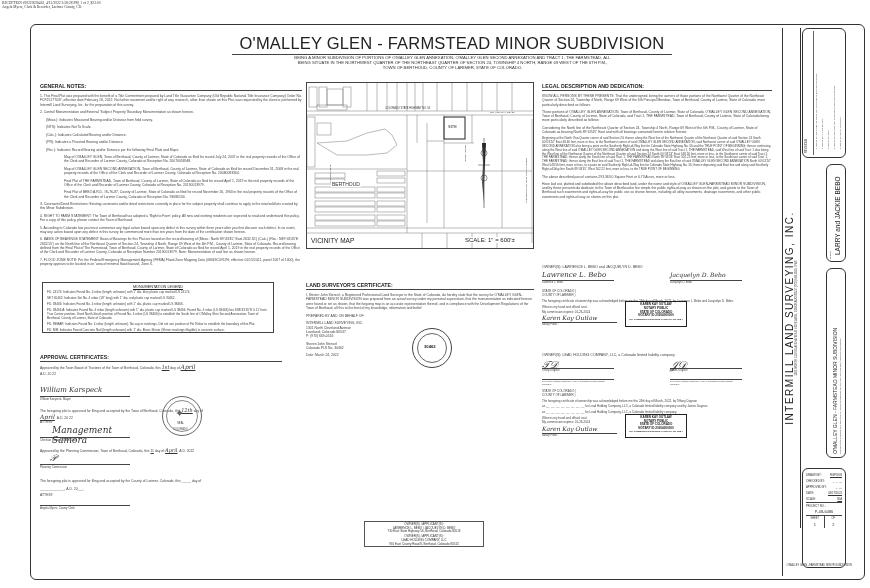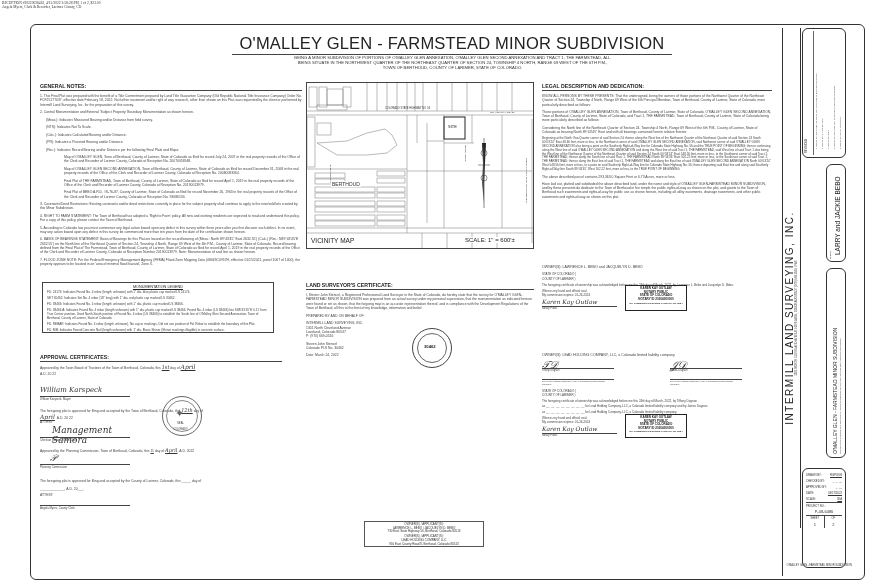--- a/index.html
+++ b/index.html
@@ -247,20 +247,30 @@
   <div class="sec-h">LEGAL DESCRIPTION AND DEDICATION:</div>
   <div class="small" style="margin-bottom:3px">KNOW ALL PERSONS BY THESE PRESENTS: That the undersigned, being the owners of those portions of the Northwest Quarter of the Northeast Quarter of Section 24, Township 4 North, Range 69 West of the 6th Principal Meridian, Town of Berthoud, County of Larimer, State of Colorado, more particularly described as follows:</div>
   <div class="small" style="margin-bottom:3px">Those portions of O'MALLEY GLEN ANNEXATION, Town of Berthoud, County of Larimer, State of Colorado, O'MALLEY GLEN SECOND ANNEXATION, Town of Berthoud, County of Larimer, State of Colorado, and Tract 1, THE FARMSTEAD, Town of Berthoud, County of Larimer, State of Colorado being more particularly described as follows:</div>
   <div class="small" style="margin-bottom:3px">Considering the North line of the Northeast Quarter of Section 24, Township 4 North, Range 69 West of the 6th P.M., County of Larimer, State of Colorado as bearing North 89°43'45" East and with all bearings contained herein relative thereto:</div>
   <div class="small" style="margin-bottom:3px;font-size:3px;line-height:3.8px">Beginning at the North One-Quarter corner of said Section 24; thence along the West line of the Northwest Quarter of the Northeast Quarter of said Section 24 South 00°03'24" East 48.46 feet, more or less, to the Northwest corner of said O'MALLEY GLEN SECOND ANNEXATION, said Northwest corner of said O'MALLEY GLEN SECOND ANNEXATION also being a point on the Southerly Right-of-Way line for Colorado State Highway No. 56 and the TRUE POINT OF BEGINNING; thence continuing along the West line of said O'MALLEY GLEN SECOND ANNEXATION and along the West line of said Tract 1, THE FARMSTEAD, said West line of said Tract 1 also being the West line of the Northwest Quarter of the Northeast Quarter of said Section 24 South 00°03'24" East 548.56 feet, more or less, to the Southwest corner of said Tract 1, THE FARMSTEAD; thence along the South line of said Tract 1, THE FARMSTEAD North 89°56'36" East 502.22 feet, more or less, to the Southeast corner of said Tract 1, THE FARMSTEAD; thence along the East line of said Tract 1, THE FARMSTEAD and along the East line of said O'MALLEY GLEN SECOND ANNEXATION North 00°03'24" West 548.56 feet, more or less, to a point on said Southerly Right-of-Way line for Colorado State Highway No. 56; thence departing said East line and along said Southerly Right-of-Way line South 89°43'45" West 502.22 feet, more or less, to the TRUE POINT OF BEGINNING.</div>
   <div class="small" style="margin-bottom:3px">The above described parcel contains 293,363.0 Square Feet or 6.73 Acres, more or less.</div>
   <div class="small">Have laid out, platted and subdivided the above described land, under the name and style of O'MALLEY GLEN-FARMSTEAD MINOR SUBDIVISION, and by these presents do dedicate to the Town of Berthoud in fee simple the public rights-of-way as shown on the plat, and grants to the Town of Berthoud such easements and rights-of-way for public use as shown hereon, including all utility easements, drainage easements, and other public easements and rights-of-way as shown on this plat.</div>
 
   <div style="position:absolute;top:182px;left:0;width:230px">
     <div class="small" style="font-size:3.6px">OWNER(S): LAWRENCE L. BEBO and JACQUELYN D. BEBO</div>
+    <div style="display:flex;justify-content:space-between;margin-top:2px">
+      <div style="width:72px">
+        <div class="line sig" style="font-size:7px;height:10px">Lawrence L. Bebo</div>
+        <div class="small" style="font-size:2.6px">Lawrence L. Bebo</div>
+      </div>
+      <div style="width:72px;margin-right:30px">
+        <div class="line sig" style="font-size:6px;height:10px">Jacquelyn D. Bebo</div>
+        <div class="small" style="font-size:2.6px">Jacquelyn D. Bebo</div>
+      </div>
+    </div>
     <div class="small" style="margin-top:3px;font-size:3px">STATE OF COLORADO )</div>
     <div class="small" style="font-size:3px">COUNTY OF LARIMER )</div>
     <div class="small" style="margin-top:2px;font-size:3px">The foregoing certificate of ownership was acknowledged before me this 24th day of March, 2022, by Lawrence L. Bebo and Jacquelyn D. Bebo.</div>
     <div style="display:flex;gap:8px;margin-top:2px">
       <div style="width:75px">
         <div class="small" style="font-size:3px">Witness my hand and official seal.</div>
         <div class="small" style="font-size:3px">My commission expires: 01-26-2024</div>
         <div class="line sig" style="font-size:6px;height:9px">Karen Kay Outlaw</div>
         <div class="small" style="font-size:2.6px">Notary Public</div>
       </div>

